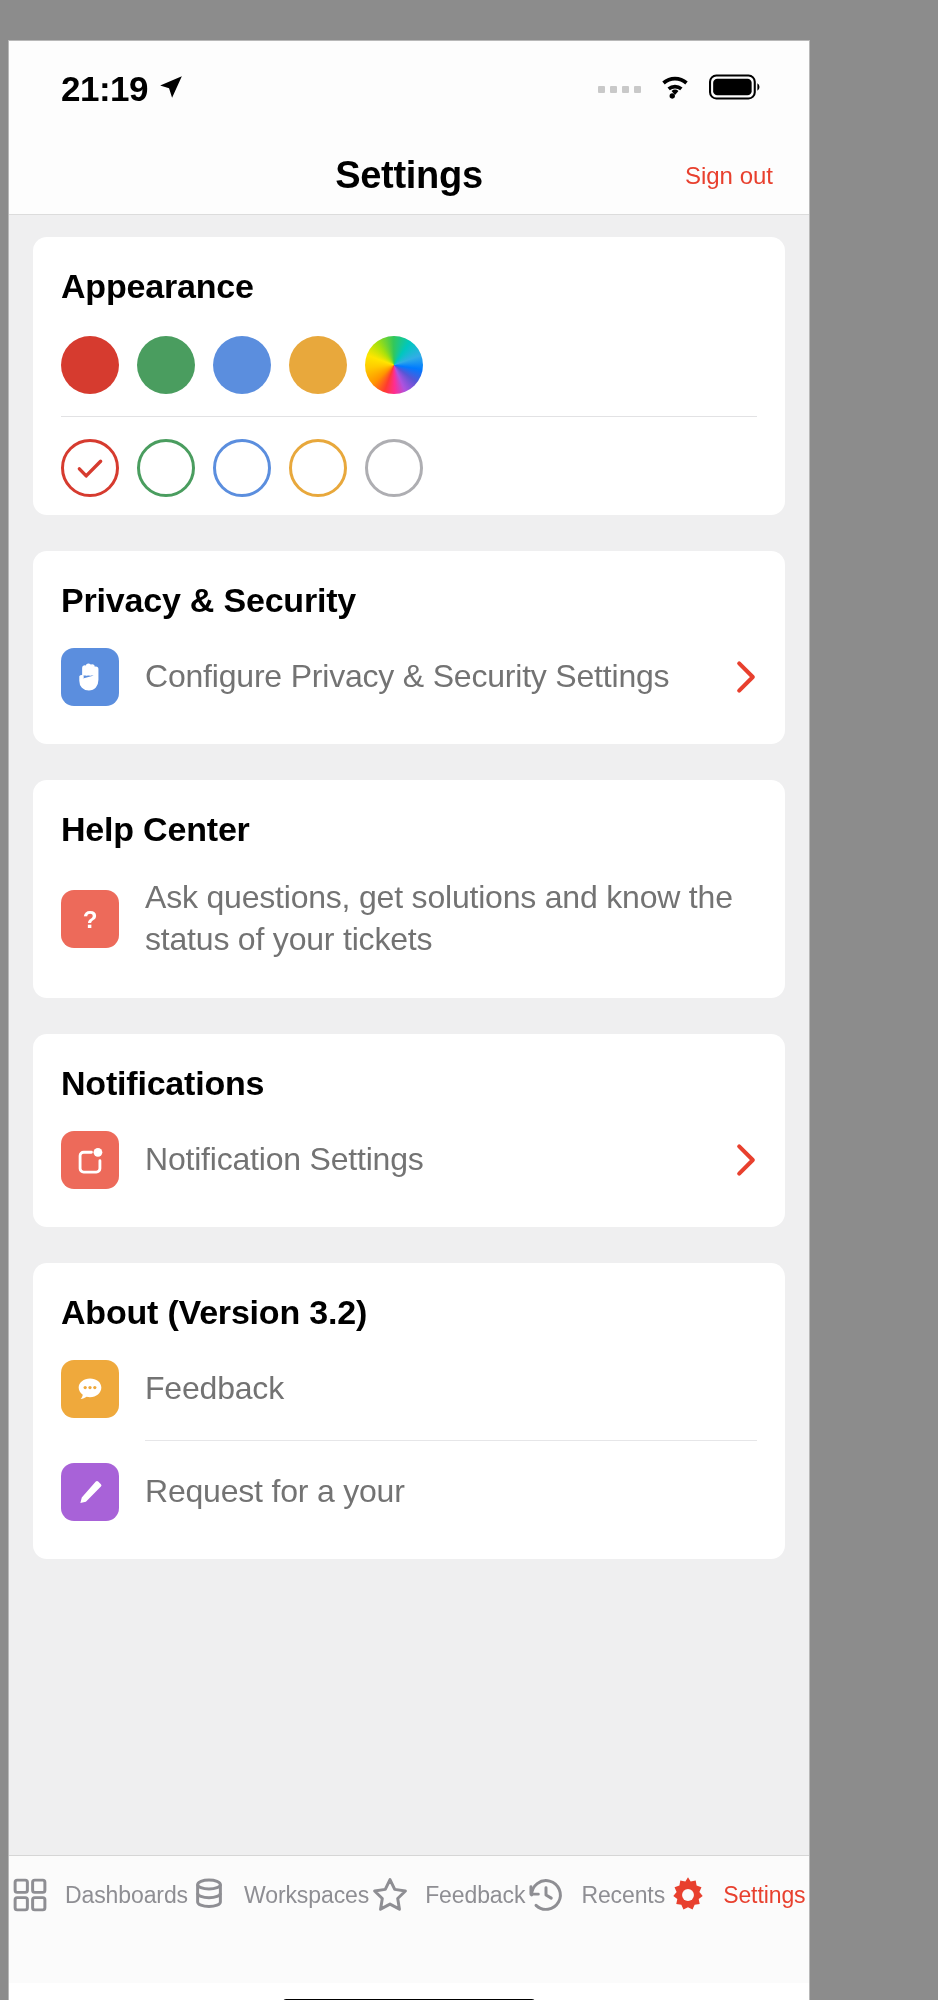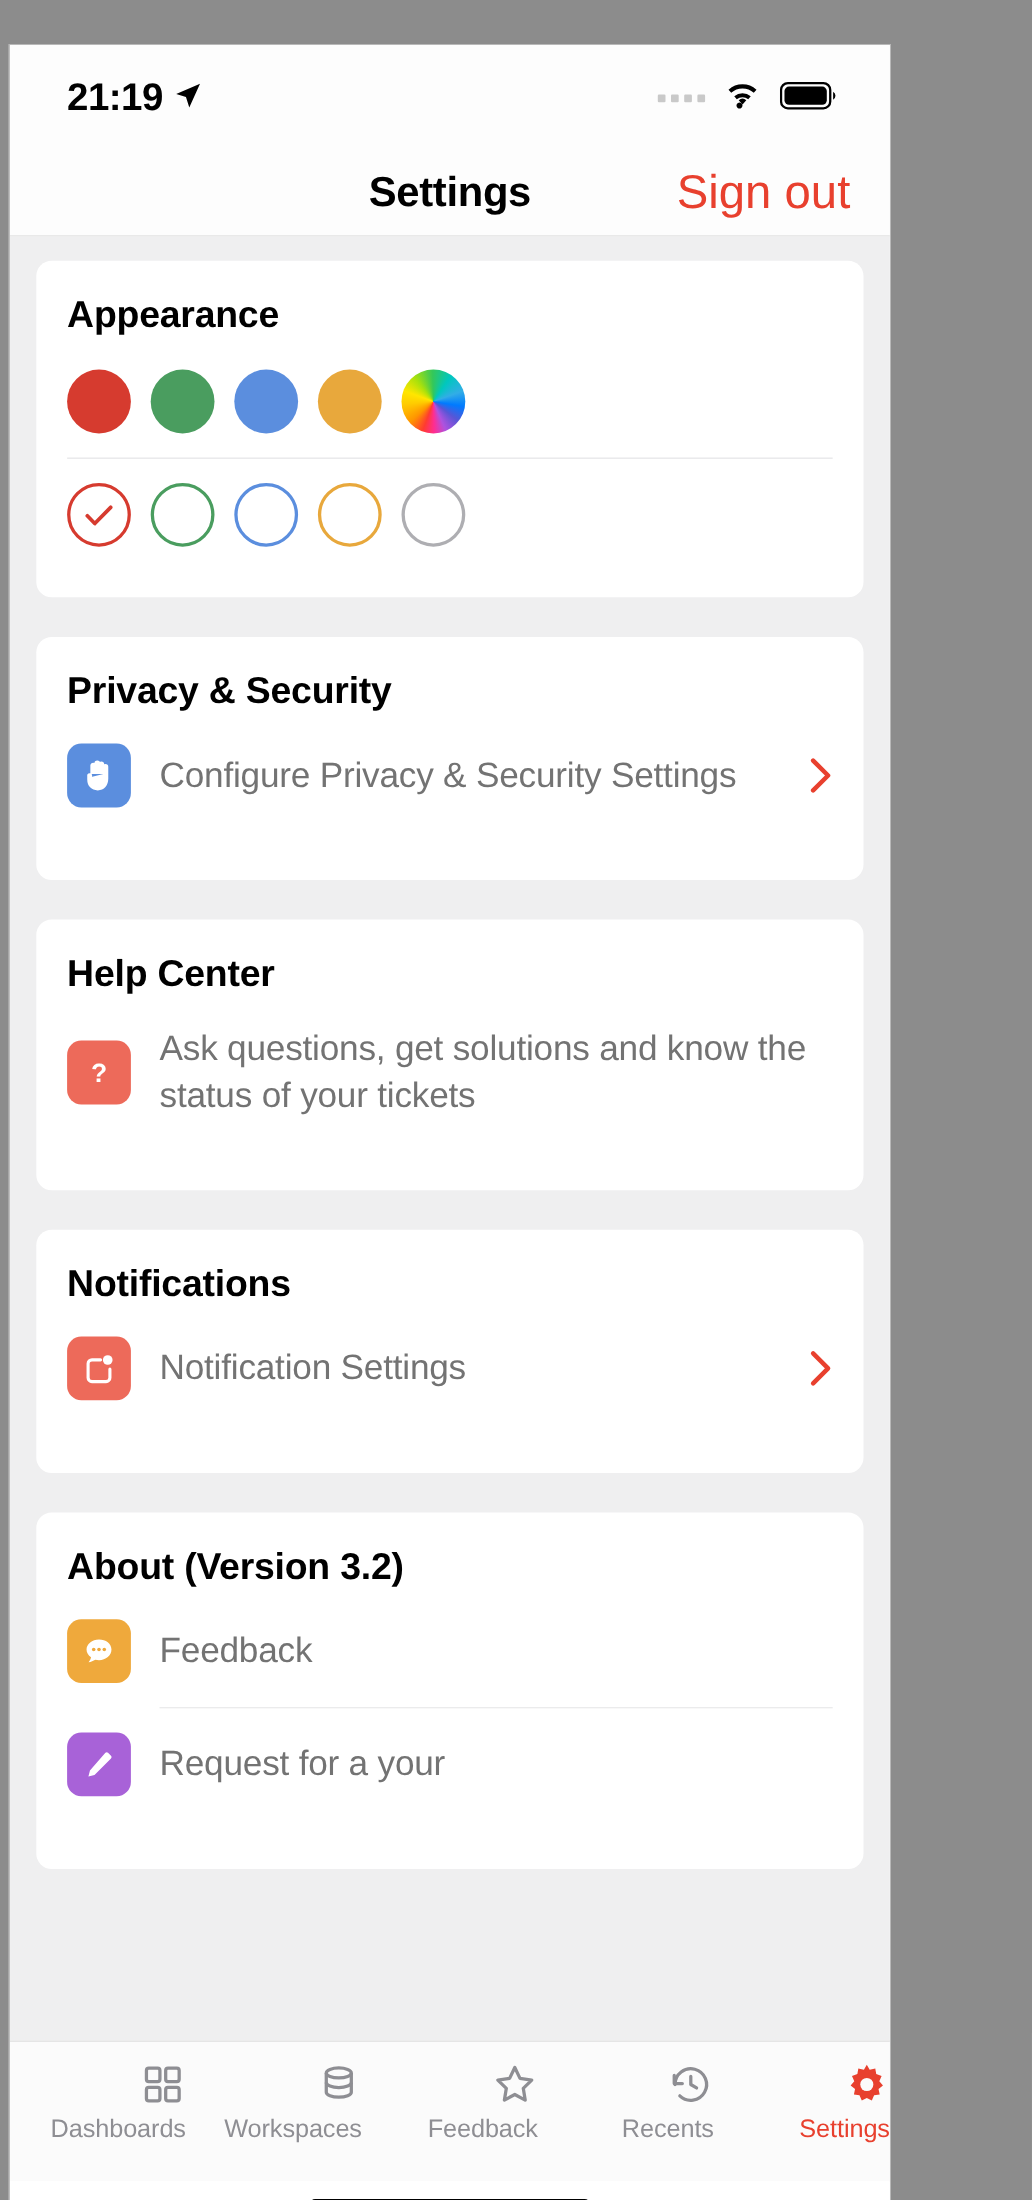--- a/index.html
+++ b/index.html
@@ -44,36 +44,36 @@
     position: relative;
     display: flex;
     align-items: center;
     justify-content: center;
     background: #fdfdfd;
     border-bottom: 1px solid #dcdcdc;
   }
   .nav-title { font-size: 38px; font-weight: 700; color: #000; letter-spacing: -0.3px; }
   .nav-action {
     position: absolute; right: 36px;
-    font-size: 43px; color: #e8402e; font-weight: 400;
+    font-size: 24px; color: #e8402e; font-weight: 400;
   }
 
   
   .content {
     flex: 1;
     background: #efeff0;
     overflow: hidden;
     padding: 22px 24px 0 24px;
     position: relative;
   }
   .card {
     background: #ffffff;
     border-radius: 14px;
     margin-bottom: 36px;
-    padding: 30px 28px 44px 28px;
+    padding: 30px 28px 16px 28px;
   }
   .card-title {
     font-size: 34px;
     font-weight: 700;
     color: #000;
     letter-spacing: -0.2px;
     margin-bottom: 6px;
   }
 
   
@@ -145,23 +145,23 @@
     height: 128px;
     background: #fbfbfb;
     border-top: 1px solid #d6d6d6;
     display: flex;
     align-items: flex-start;
     padding-top: 16px;
   }
   .tab {
     flex: 1;
     display: flex;
-    flex-direction: column;
-    align-items: flex-end;
-    gap: 4px;
+    flex-direction: row;
+    align-items: center;
+    gap: 14px;
   }
   .tab-label { font-size: 23px; color: #8e8e93; letter-spacing: -0.1px; }
   .tab.active .tab-label { color: #e8402e; }
   .tab-icon { height: 46px; display: flex; align-items: center; justify-content: center; }
   .home-indicator-wrap {
     flex: none;
     height: 40px;
     background: #ffffff;
     display: flex; align-items: center; justify-content: center;
   }

